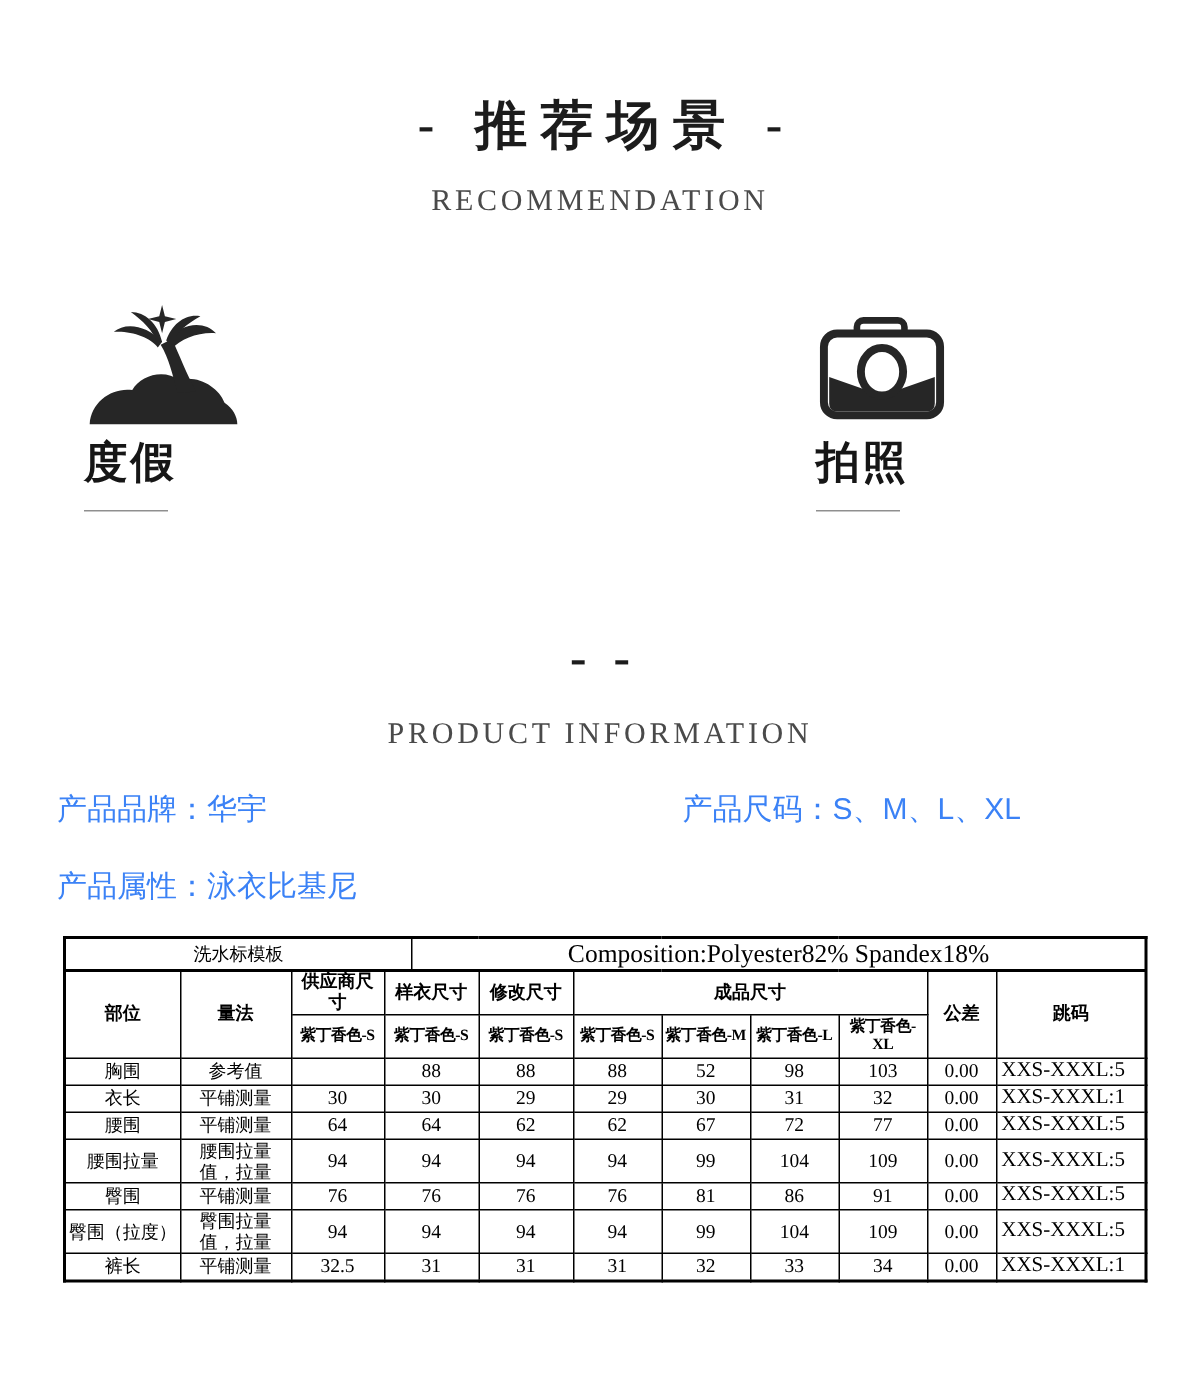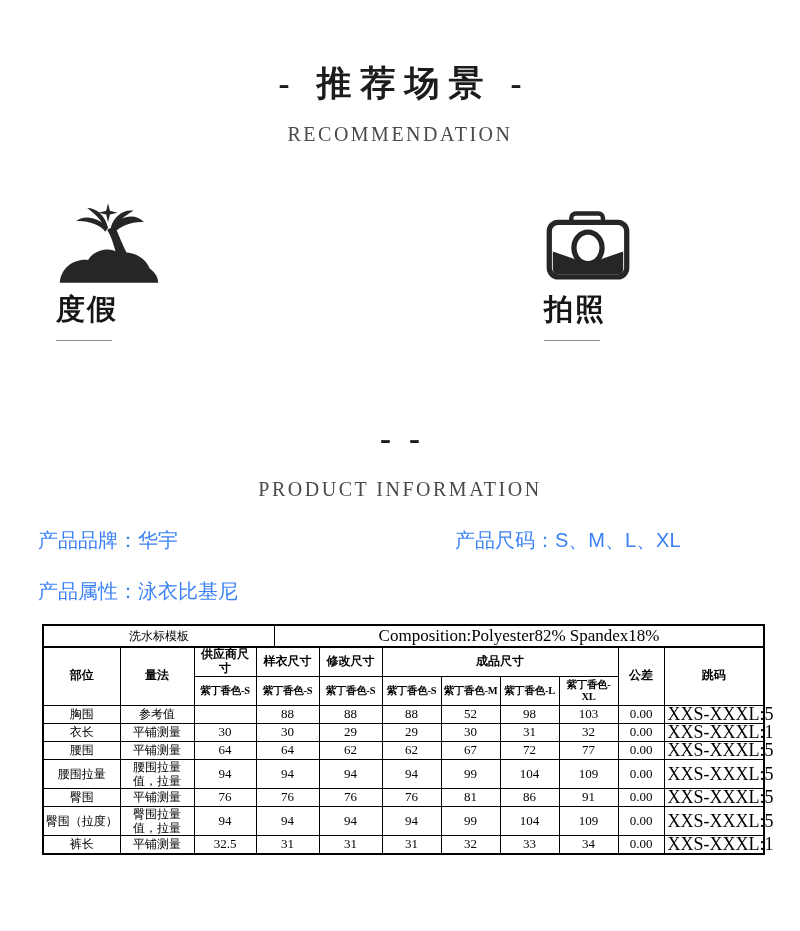--- a/index.html
+++ b/index.html
@@ -41,21 +41,21 @@
   .r1left{width:32%;border-right:1px solid #000;display:flex;align-items:center;justify-content:center;
           font-size:12px;font-weight:400;}
   .r1right{flex:1;display:flex;align-items:center;justify-content:center;font-size:17px;font-weight:400;}
   thead th{font-size:12px;font-weight:700;line-height:1.15;}
   tr.r2 th{height:20px;}
   tr.r3 th{height:28px;font-size:10.5px;letter-spacing:-0.3px;white-space:nowrap;}
   tr.r3 th.wrapok{white-space:normal;}
   tbody td{font-size:13px;height:17px;line-height:14px;white-space:nowrap;}
   tbody td.c-part{font-size:12px;}
   tbody td.c-method{font-size:12px;white-space:normal;}
-  tbody td.c-grade{text-align:left;padding-left:3px;font-size:18px;}
+  tbody td.c-grade{text-align:left;padding-left:3px;font-size:14px;}
 </style>
 </head>
 <body>
 
 <main>
 
   <section class="sec" id="recommendation-section">
     <div class="sec-title-row">
       <span class="sec-dash">-</span>
       <h1 class="sec-title">推荐场景</h1>

